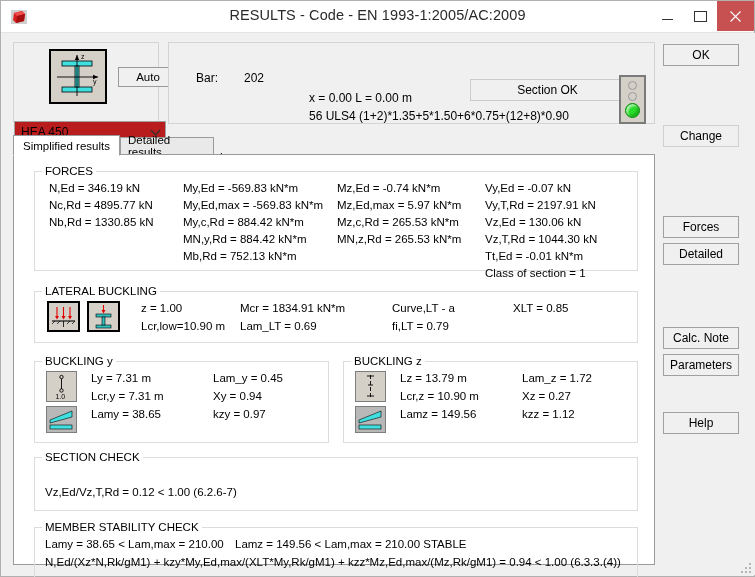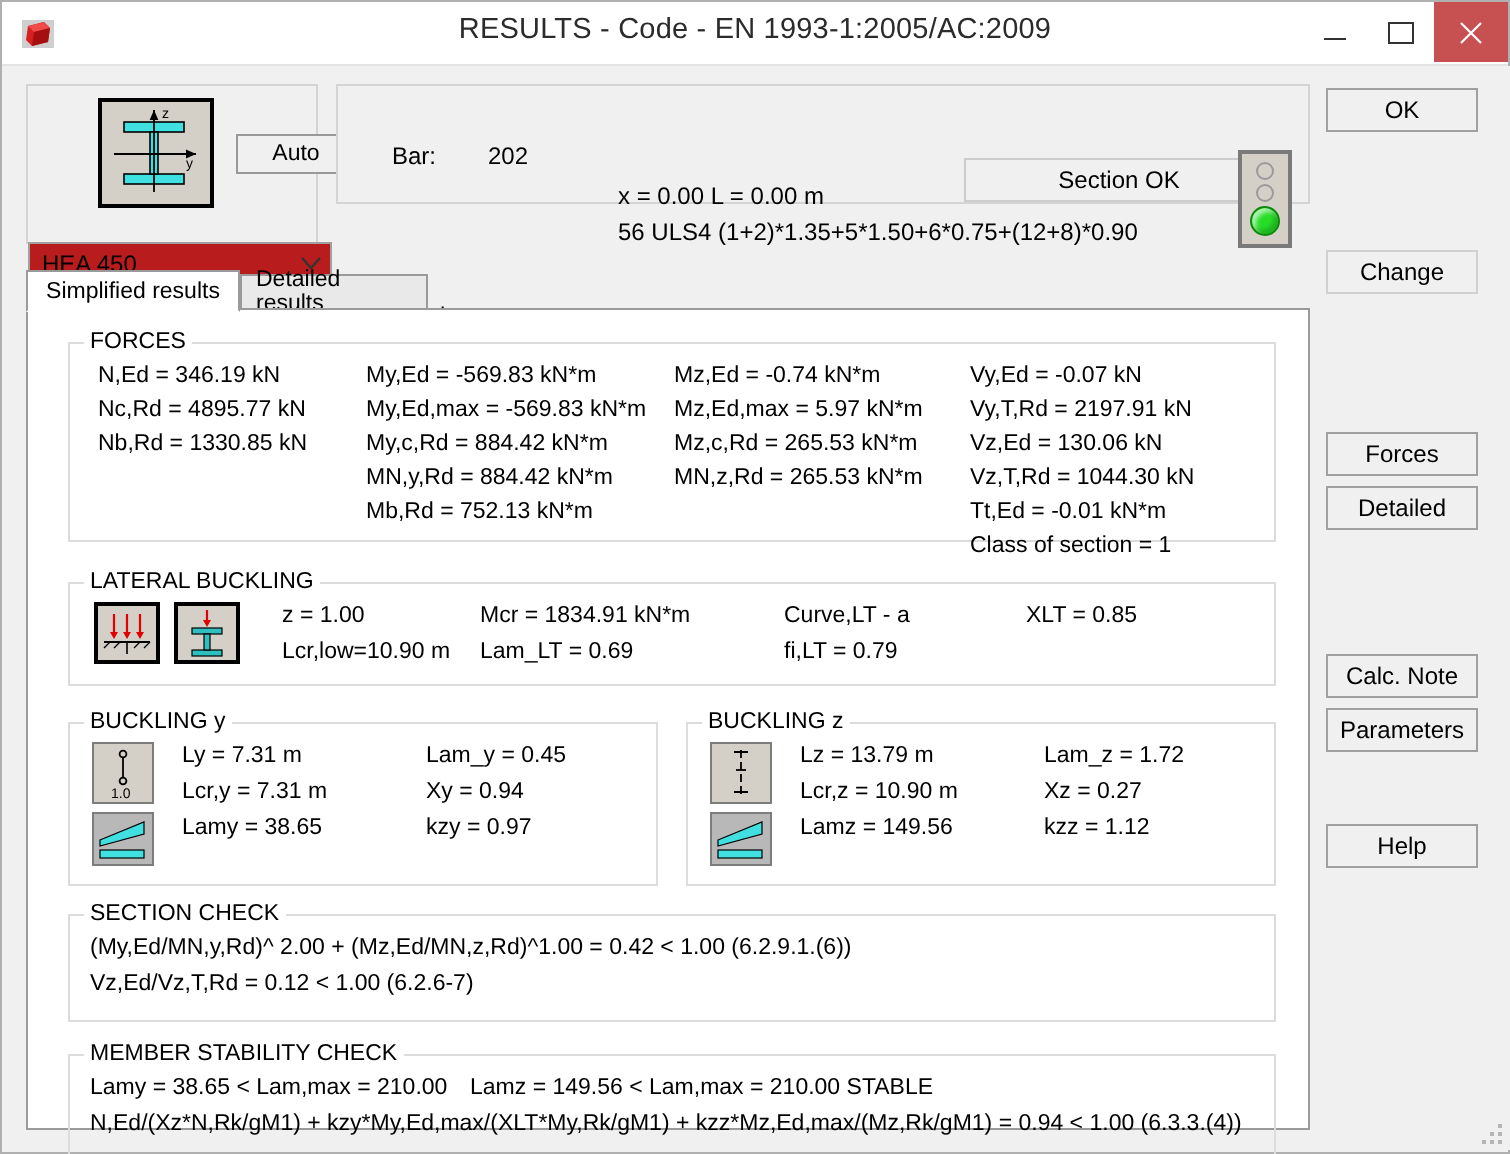--- a/index.html
+++ b/index.html
@@ -49,21 +49,21 @@
   }
 
   
   .topsunken{
     position:absolute;
     border:1px solid #d4d4d4;
     background:#f0f0f0;
     box-sizing:border-box;
   }
   .sect-box{left:11px;top:9px;width:146px;height:80px;}
-  .bar-box{left:166px;top:9px;width:487px;height:60px;}
+  .bar-box{left:166px;top:9px;width:487px;height:82px;}
 
   .profile-icon{
     position:absolute;left:35px;top:6px;width:58px;height:55px;
     background:#d4d0c8;border:2px solid #000;box-sizing:border-box;
   }
   .auto-btn{
     position:absolute;left:104px;top:24px;width:60px;height:20px;
     background:#f0f0f0;border:1px solid #999;
     font-size:11.5px;color:#000;
     display:flex;align-items:center;justify-content:center;
@@ -74,21 +74,21 @@
     background:#b91c1c;border:1px solid #a0a0a0;box-sizing:border-box;
     font-size:12px;color:#000;
     display:flex;align-items:center;
   }
   .profile-select .val{padding-left:6px;flex:1;}
   .profile-select .chev{width:20px;text-align:center;color:#444;font-size:10px;}
 
   .lbl{position:absolute;font-size:12px;color:#000;white-space:nowrap;}
 
   .sec-ok-box{
-    position:absolute;left:480px;top:46px;width:155px;height:22px;
+    position:absolute;left:468px;top:46px;width:155px;height:22px;
     background:#f0f0f0;border:1px solid #cccccc;box-sizing:border-box;
     font-size:12px;color:#000;
     display:flex;align-items:center;justify-content:center;
   }
   .traffic{
     position:absolute;left:617px;top:42px;width:27px;height:49px;
     background:#d4d0c8;border:2px solid #7a7a7a;box-sizing:border-box;
     display:flex;flex-direction:column;align-items:center;justify-content:space-around;
     padding:3px 0;
   }
@@ -333,21 +333,20 @@
         <div class="txt" style="left:56px;top:10px;">Lz = 13.79 m</div>
         <div class="txt" style="left:56px;top:28px;">Lcr,z = 10.90 m</div>
         <div class="txt" style="left:56px;top:46px;">Lamz = 149.56</div>
         <div class="txt" style="left:178px;top:10px;">Lam_z = 1.72</div>
         <div class="txt" style="left:178px;top:28px;">Xz = 0.27</div>
         <div class="txt" style="left:178px;top:46px;">kzz = 1.12</div>
       </div>
 
       <div class="group" style="left:20px;top:302px;width:604px;height:54px;">
         <span class="gtitle">SECTION CHECK</span>
-        <div class="txt" style="left:10px;top:10px;">(My,Ed/MN,y,Rd)^ 2.00 + (Mz,Ed/MN,z,Rd)^1.00 = 0.42 &lt; 1.00   (6.2.9.1.(6))</div>
         <div class="txt" style="left:10px;top:28px;">Vz,Ed/Vz,T,Rd = 0.12 &lt; 1.00   (6.2.6-7)</div>
       </div>
 
       <div class="group" style="left:20px;top:372px;width:604px;height:62px;">
         <span class="gtitle">MEMBER STABILITY CHECK</span>
         <div class="txt" style="left:10px;top:10px;">Lamy = 38.65 &lt; Lam,max = 210.00</div>
         <div class="txt" style="left:200px;top:10px;">Lamz = 149.56 &lt; Lam,max = 210.00    STABLE</div>
         <div class="txt" style="left:10px;top:28px;">N,Ed/(Xz*N,Rk/gM1) + kzy*My,Ed,max/(XLT*My,Rk/gM1) + kzz*Mz,Ed,max/(Mz,Rk/gM1) = 0.94 &lt; 1.00   (6.3.3.(4))</div>
       </div>
 

